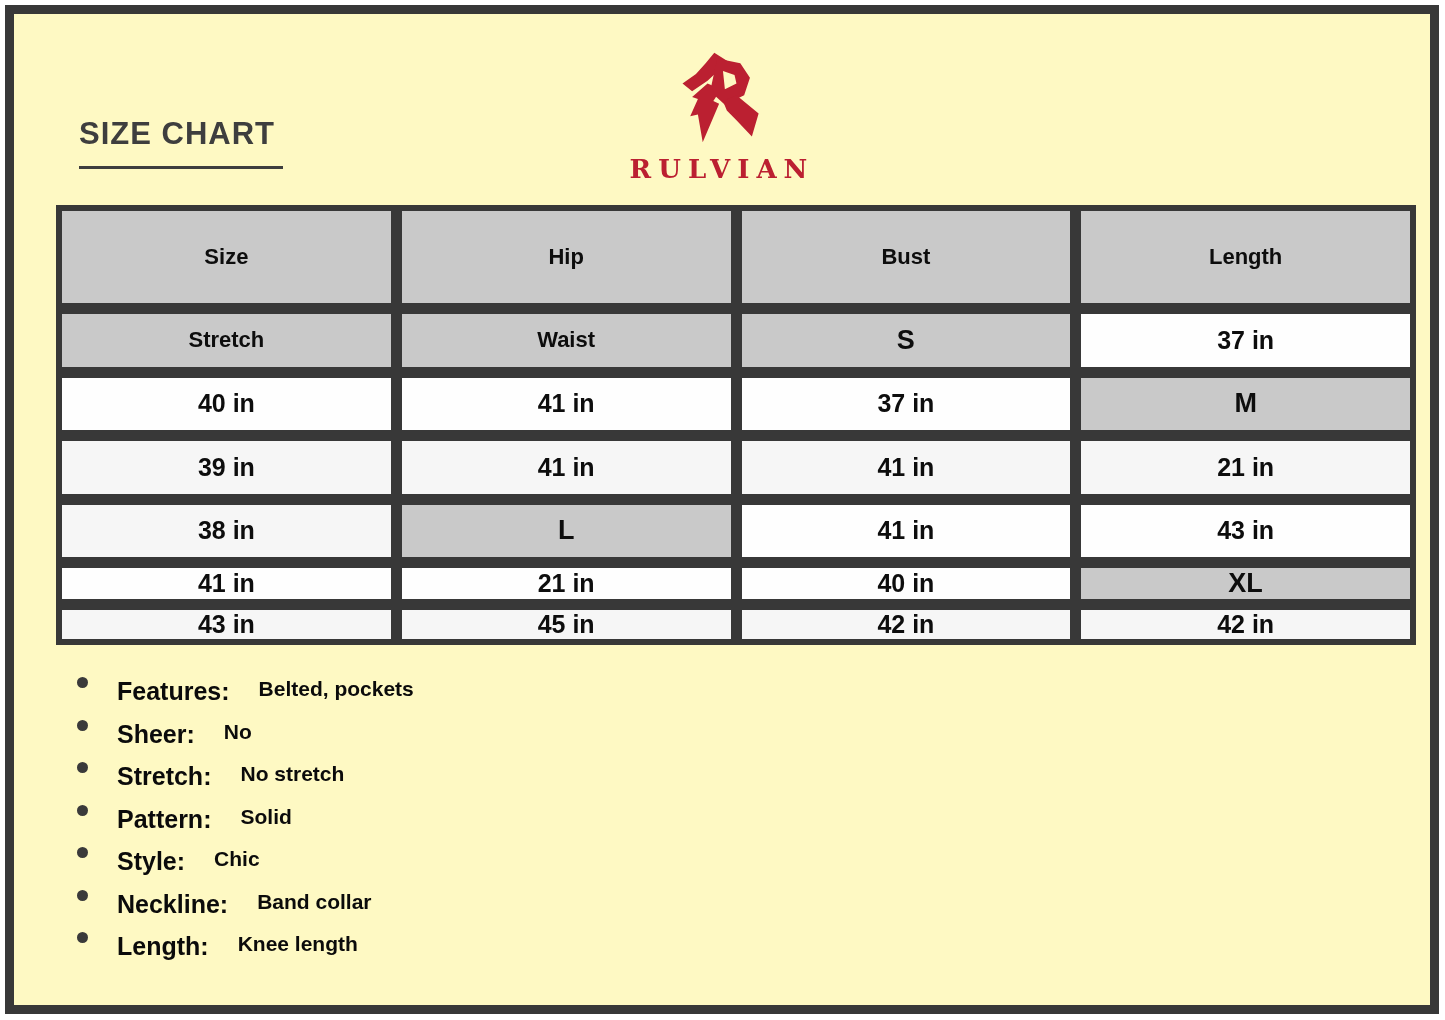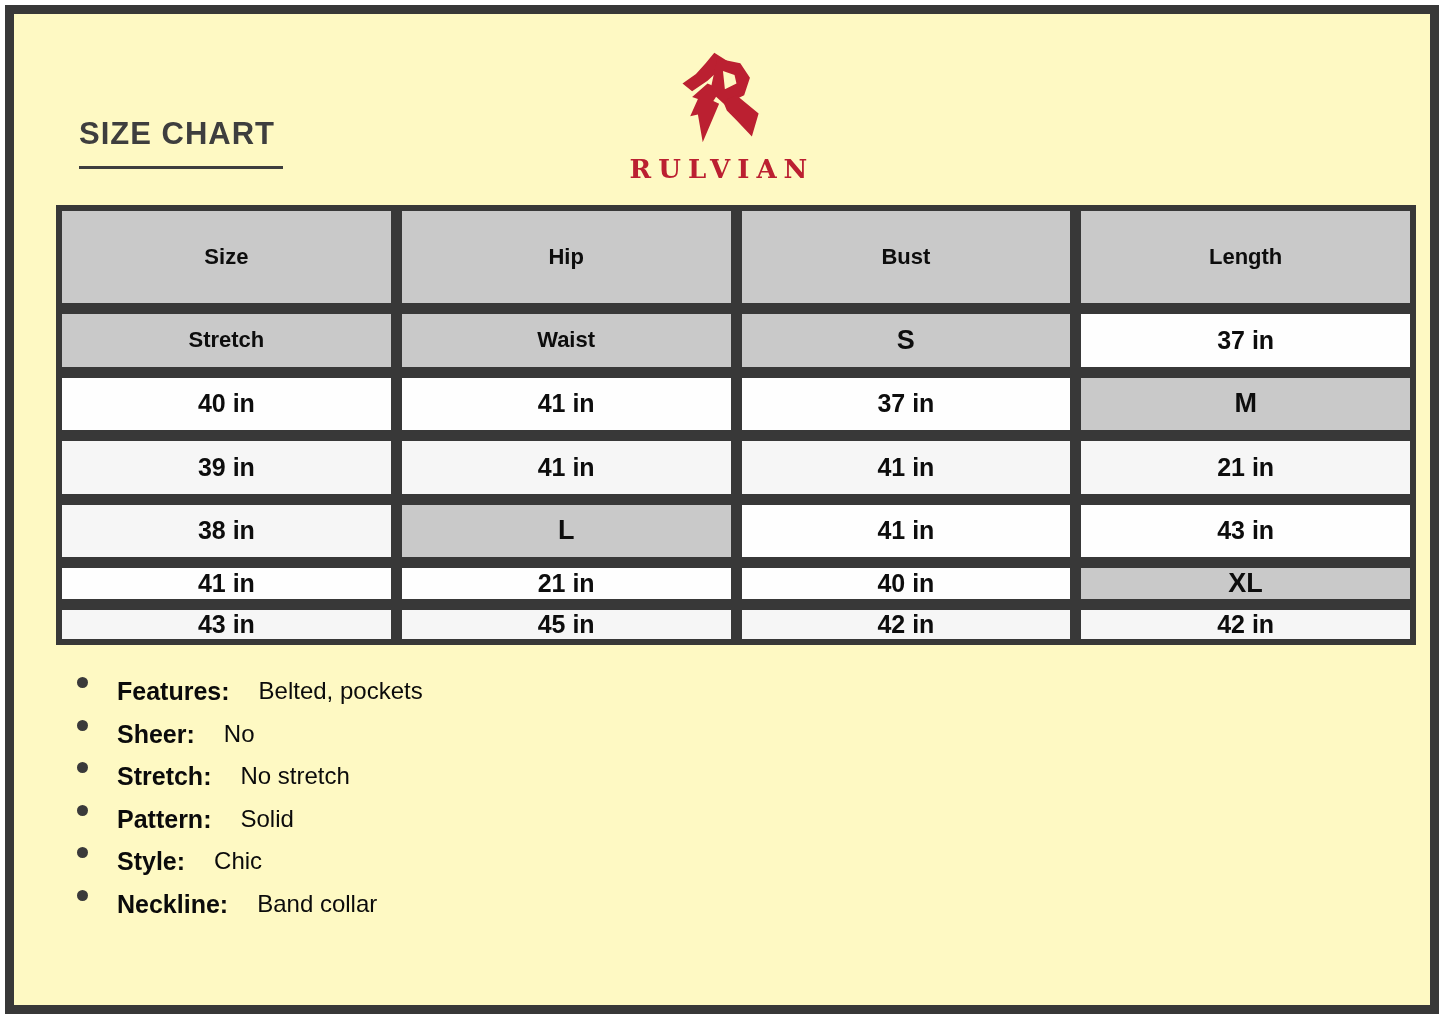--- a/index.html
+++ b/index.html
@@ -107,22 +107,22 @@
     flex: 0 0 auto;
   }
   .detail-label {
     font-size: 25px;
     font-weight: bold;
     color: #0b0b0b;
     margin-right: 13px;
     white-space: nowrap;
   }
   .detail-value {
-    font-size: 24px;
-    font-weight: normal;
+    font-size: 21px;
+    font-weight: bold;
     color: #0b0b0b;
     white-space: nowrap;
   }
 </style>
 </head>
 <body>
 
 <div class="page-frame">
 
   <div class="title-block">
@@ -202,15 +202,20 @@
     <div class="detail-item">
       <span class="bullet-icon"></span>
       <span class="detail-label">Style:</span>
       <span class="detail-value">Chic</span>
     </div>
     <div class="detail-item">
       <span class="bullet-icon"></span>
       <span class="detail-label">Neckline:</span>
       <span class="detail-value">Band collar</span>
     </div>
+    <div class="detail-item">
+      <span class="bullet-icon"></span>
+      <span class="detail-label">Length:</span>
+      <span class="detail-value">Knee length</span>
+    </div>
   </div>
 
 </div>
 
 </body></html>

